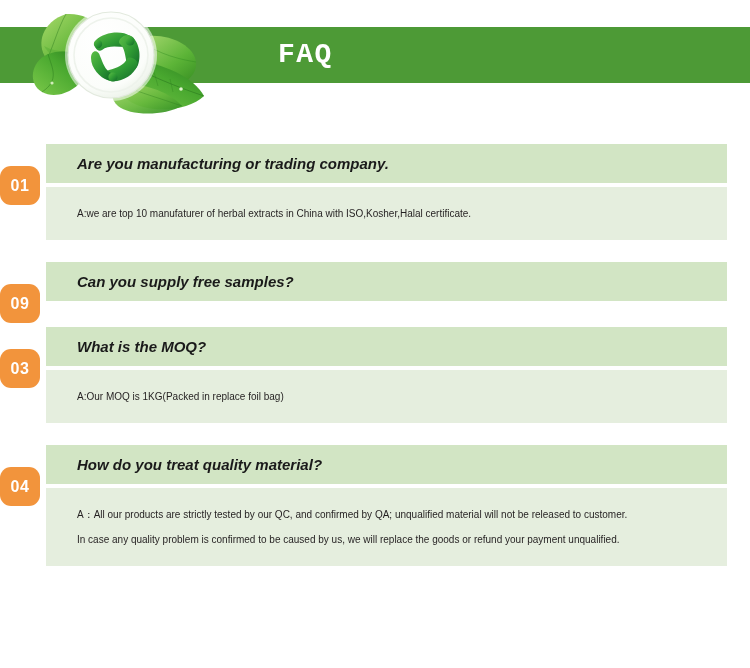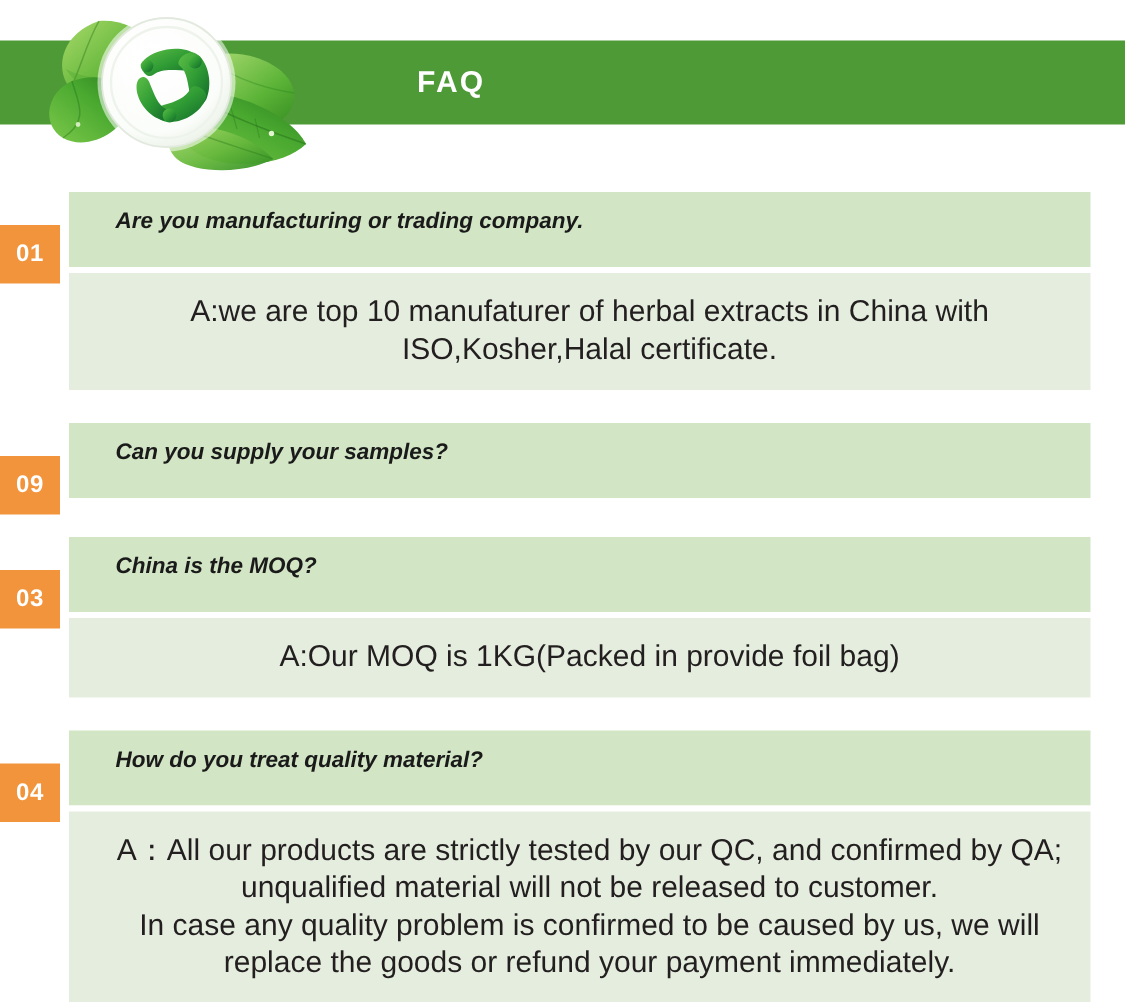--- a/index.html
+++ b/index.html
@@ -28,26 +28,26 @@
     left: 0;
     top: 27px;
     width: 750px;
     height: 56px;
     background: #4d9a36;
   }
   .header-title {
     position: absolute;
     left: 278px;
     top: 38px;
-    font-size: 20px;
+    font-size: 28px;
     font-weight: bold;
     color: #ffffff;
     letter-spacing: 1.5px;
     line-height: 34px;
-    font-family: Liberation Sans, sans-serif;
+    font-family: Liberation Mono, monospace;
   }
   .logo {
     position: absolute;
     left: 18px;
     top: 0px;
     width: 200px;
     height: 115px;
   }
   .logo svg { display: block; }
 
@@ -70,42 +70,43 @@
     top: 22px;
     width: 40px;
     height: 39px;
     background: #f2943c;
     color: #ffffff;
     font-size: 16px;
     font-weight: bold;
     line-height: 39px;
     text-align: center;
     letter-spacing: 0.5px;
+    border-radius: 11px;
   }
   .faq-question {
     background: #d2e5c4;
-    height: 50px;
+    height: 39px;
     line-height: 39px;
     padding-left: 31px;
     padding-right: 14px;
     font-size: 15px;
     font-style: italic;
     font-weight: bold;
     color: #1a1a1a;
     white-space: nowrap;
     overflow: hidden;
+    margin-top: 16px;
   }
   .faq-gap { height: 4px; background: #ffffff; }
   .faq-answer {
     background: #e5eede;
     padding: 14px 18px 14px 31px;
-    font-size: 20px;
+    font-size: 10px;
     line-height: 25px;
     color: #231f20;
-    text-align: center;
   }
   .faq-answer p { margin: 0; }
 </style>
 </head>
 <body>
 
 <div class="header">
   <div class="header-band"></div>
 
   <div class="logo">
@@ -188,36 +189,36 @@
     <div class="faq-badge">01</div>
     <div class="faq-question">Are you manufacturing or trading company.</div>
     <div class="faq-gap"></div>
     <div class="faq-answer">
       <p>A:we are top 10 manufaturer of herbal extracts in China with ISO,Kosher,Halal certificate.</p>
     </div>
   </div>
 
   <div class="faq-item">
     <div class="faq-badge">09</div>
-    <div class="faq-question">Can you supply your samples?</div>
+    <div class="faq-question">Can you supply free samples?</div>
     <div class="faq-gap"></div>
   </div>
 
   <div class="faq-item">
     <div class="faq-badge">03</div>
-    <div class="faq-question">China is the MOQ?</div>
+    <div class="faq-question">What is the MOQ?</div>
     <div class="faq-gap"></div>
     <div class="faq-answer">
-      <p>A:Our MOQ is 1KG(Packed in provide foil bag)</p>
+      <p>A:Our MOQ is 1KG(Packed in replace foil bag)</p>
     </div>
   </div>
 
   <div class="faq-item">
     <div class="faq-badge">04</div>
     <div class="faq-question">How do you treat quality material?</div>
     <div class="faq-gap"></div>
     <div class="faq-answer">
       <p>A：All our products are strictly tested by our QC, and confirmed by QA; unqualified material will not be released to customer.</p>
-      <p>In case any quality problem is confirmed to be caused by us, we will replace the goods or refund your payment immediately.</p>
+      <p>In case any quality problem is confirmed to be caused by us, we will replace the goods or refund your payment unqualified.</p>
     </div>
   </div>
 
 </div>
 
 </body></html>

